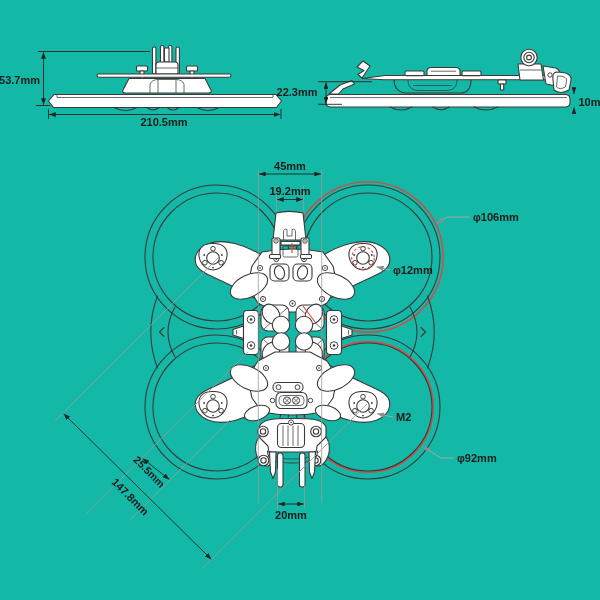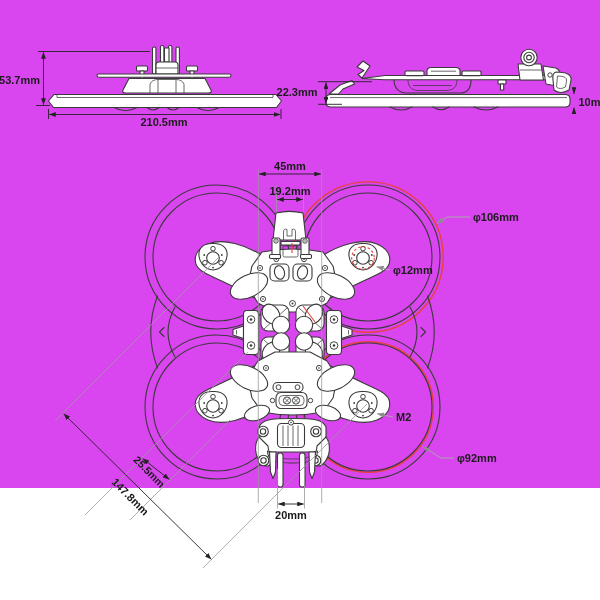--- a/index.html
+++ b/index.html
@@ -1,16 +1,16 @@
 <!DOCTYPE html>
 <html><head>
 <meta charset="utf-8">
 <style>
   html,body{margin:0;padding:0;background:#fff;width:600px;height:600px;overflow:hidden}
-  #stage{width:600px;height:488px;position:relative;background:#d946ef}
+  #stage{width:600px;height:600px;position:relative;background:#14b8a6}
   svg{display:block}
   .art { fill:none; stroke:#3a3a3a; stroke-width:1.1; stroke-linejoin:round; stroke-linecap:round }
   .artw{ fill:#fff;  stroke:#3a3a3a; stroke-width:1.1; stroke-linejoin:round }
   .fine{ fill:none; stroke:#3a3a3a; stroke-width:.75 }
   .dim { fill:none; stroke:#232323; stroke-width:.9 }
   .ext { fill:none; stroke:#9a9a9a; stroke-width:.8 }
   .lead{ fill:none; stroke:#a8a8a8; stroke-width:1 }
   .red { fill:none; stroke:#e8403a; stroke-width:1.35 }
   .redthin{ fill:none; stroke:#e8403a; stroke-width:1.1 }
   .reddash{ fill:none; stroke:#e8403a; stroke-width:1.1; stroke-dasharray:2.6 2.2 }

